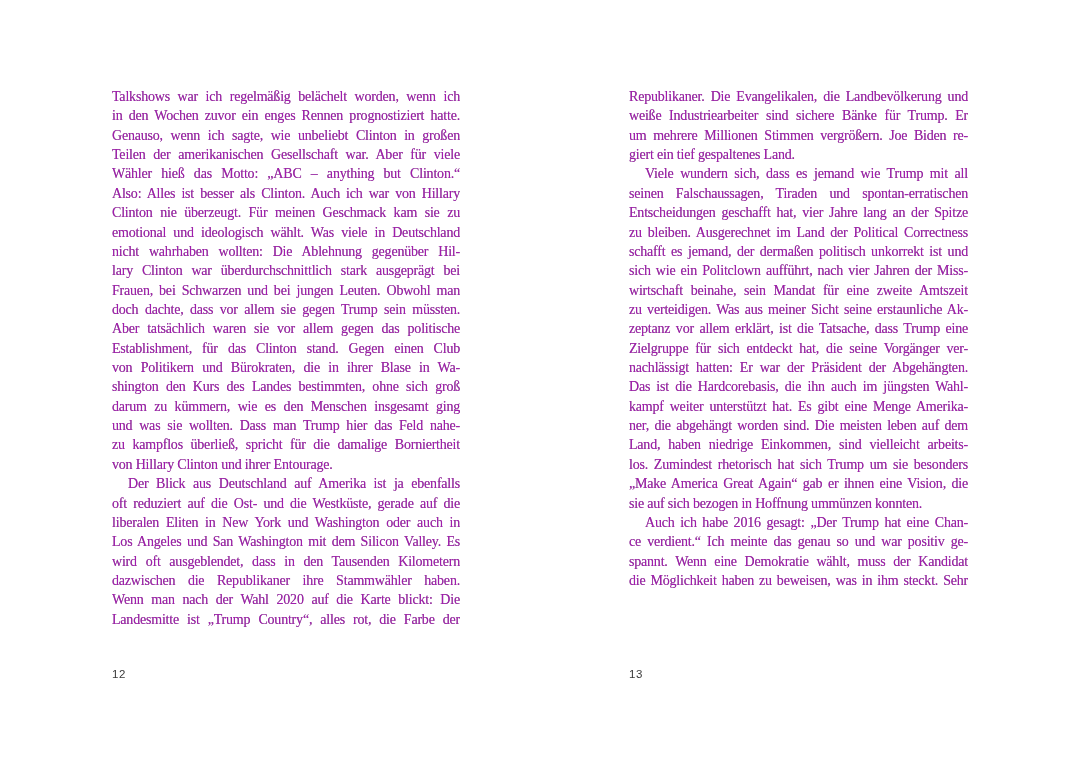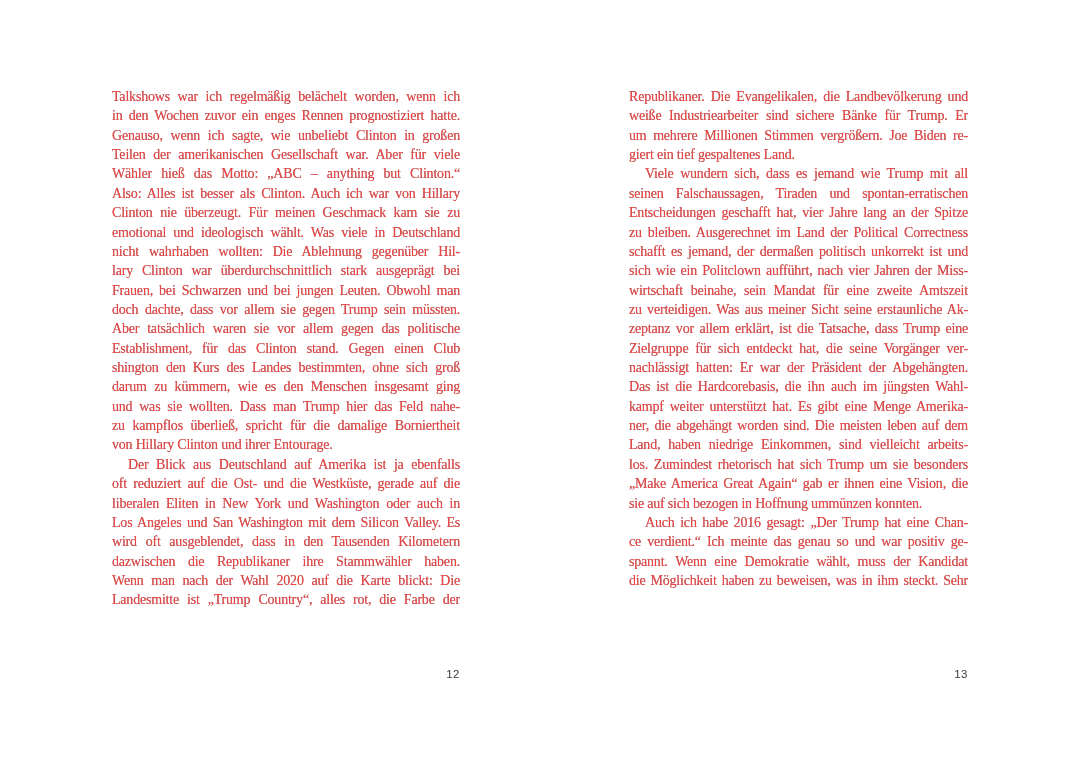--- a/index.html
+++ b/index.html
@@ -19,36 +19,36 @@
     position: absolute;
     top: 87px;
   }
   .textblock.left  { left: 112px; width: 348px; }
   .textblock.right { left: 629px; width: 339px; }
   .line {
     font-size: 14px;
     line-height: 19.36px;
     height: 19.36px;
     overflow: hidden;
-    color: #ef4444;
+    color: #a21caf;
     letter-spacing: -0.2px;
     text-align: justify;
     text-align-last: justify;
     text-shadow: 0 0 0.4px rgba(45,45,45,0.55);
     white-space: normal;
   }
   .line.end { text-align-last: left; }
   .line.indent { text-indent: 16px; }
   .folio {
     position: absolute;
     top: 668px;
     font-family: "Liberation Sans", sans-serif;
     font-size: 11.5px;
     color: #3a3a3a;
-    text-align: right;
+    text-align: left;
     letter-spacing: 0.5px;
   }
   .folio.left  { left: 112px; width: 348px; }
   .folio.right { left: 629px; width: 339px; }
 </style>
 </head>
 <body>
 
 <div class="screenshot">
 
@@ -60,20 +60,21 @@
       <div class="line">Wähler hieß das Motto: „ABC – anything but Clinton.“</div>
       <div class="line">Also: Alles ist besser als Clinton. Auch ich war von Hillary</div>
       <div class="line">Clinton nie überzeugt. Für meinen Geschmack kam sie zu</div>
       <div class="line">emotional und ideologisch wählt. Was viele in Deutschland</div>
       <div class="line">nicht wahrhaben wollten: Die Ablehnung gegenüber Hil-</div>
       <div class="line">lary Clinton war überdurchschnittlich stark ausgeprägt bei</div>
       <div class="line">Frauen, bei Schwarzen und bei jungen Leuten. Obwohl man</div>
       <div class="line">doch dachte, dass vor allem sie gegen Trump sein müssten.</div>
       <div class="line">Aber tatsächlich waren sie vor allem gegen das politische</div>
       <div class="line">Establishment, für das Clinton stand. Gegen einen Club</div>
+      <div class="line">von Politikern und Bürokraten, die in ihrer Blase in Wa-</div>
       <div class="line">shington den Kurs des Landes bestimmten, ohne sich groß</div>
       <div class="line">darum zu kümmern, wie es den Menschen insgesamt ging</div>
       <div class="line">und was sie wollten. Dass man Trump hier das Feld nahe-</div>
       <div class="line">zu kampflos überließ, spricht für die damalige Borniertheit</div>
       <div class="line end">von Hillary Clinton und ihrer Entourage.</div>
       <div class="line indent">Der Blick aus Deutschland auf Amerika ist ja ebenfalls</div>
       <div class="line">oft reduziert auf die Ost- und die Westküste, gerade auf die</div>
       <div class="line">liberalen Eliten in New York und Washington oder auch in</div>
       <div class="line">Los Angeles und San Washington mit dem Silicon Valley. Es</div>
       <div class="line">wird oft ausgeblendet, dass in den Tausenden Kilometern</div>

